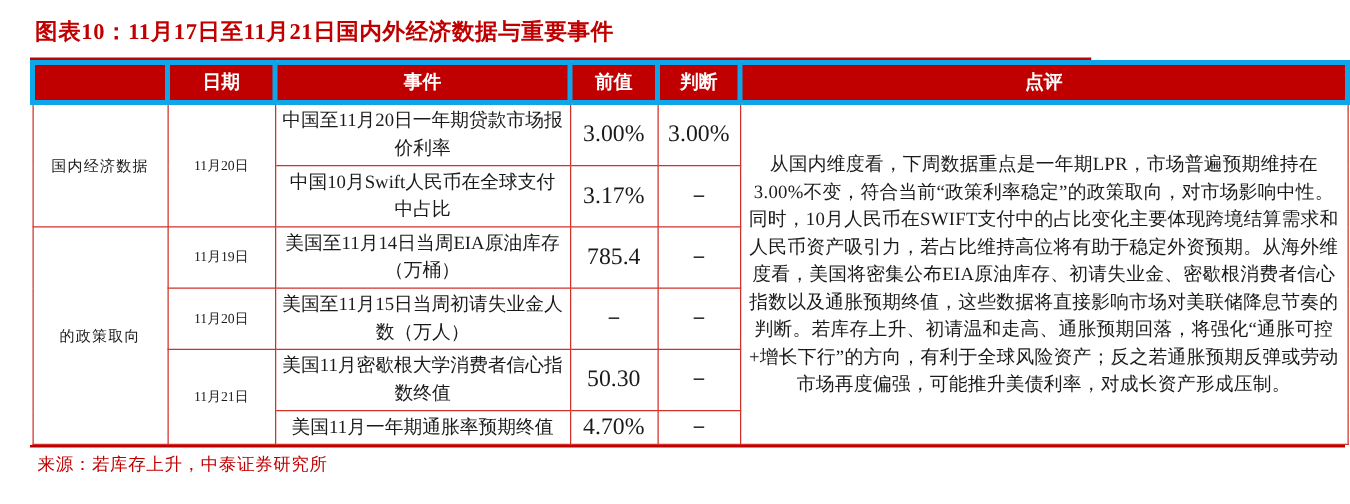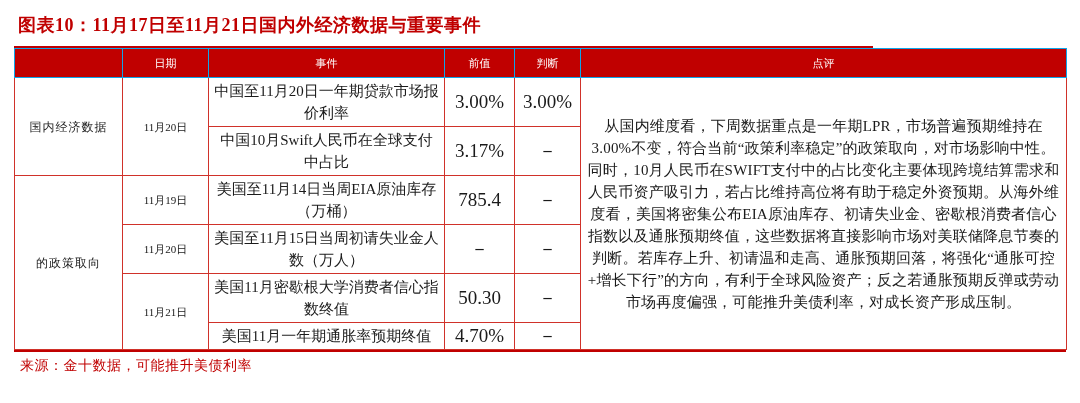--- a/index.html
+++ b/index.html
@@ -12,21 +12,21 @@
     background: #ffffff;
     font-family: "Liberation Serif", serif;
     color: #1a1a1a;
     overflow: hidden;
   }
   .page {
     position: relative;
     width: 887px;
     height: 403px;
     box-sizing: border-box;
-    padding: 10px 14px 0 14px;
+    padding: 10px 14px 0 24px;
   }
   .title {
     font-size: 18px;
     font-weight: bold;
     color: #c00000;
     letter-spacing: 0.5px;
     line-height: 26px;
     margin: 2px 0 8px 4px;
     white-space: nowrap;
   }
@@ -44,25 +44,25 @@
   table.data th, table.data td {
     border: 1px solid #d0322a;
     padding: 2px 4px;
     text-align: center;
     vertical-align: middle;
     line-height: 22px;
   }
   table.data thead th {
     background: #c00000;
     color: #ffffff;
-    font-weight: normal;
+    font-weight: bold;
     height: 26px;
     padding: 1px 4px;
-    font-size: 11px;
-    border: 1px solid #0ea5e9;
+    font-size: 15px;
+    border: 4px solid #0ea5e9;
   }
   .col-cat { width: 108px; }
   .col-date { width: 86px; }
   .col-event { width: 236px; }
   .col-prev { width: 70px; }
   .col-judge { width: 66px; }
   .col-comment { width: 486px; }
 
   td.cat {
     font-size: 12px;
@@ -165,15 +165,15 @@
       <tr>
         <td class="event">美国11月一年期通胀率预期终值</td>
         <td class="num">4.70%</td>
         <td class="num">－</td>
       </tr>
     </tbody>
   </table>
 
   <div class="rule-bottom"></div>
 
-  <div class="source">来源：金十数据，可能推升美债利率</div>
+  <div class="source">来源：若库存上升，中泰证券研究所</div>
 
 </div>
 
 </body></html>

